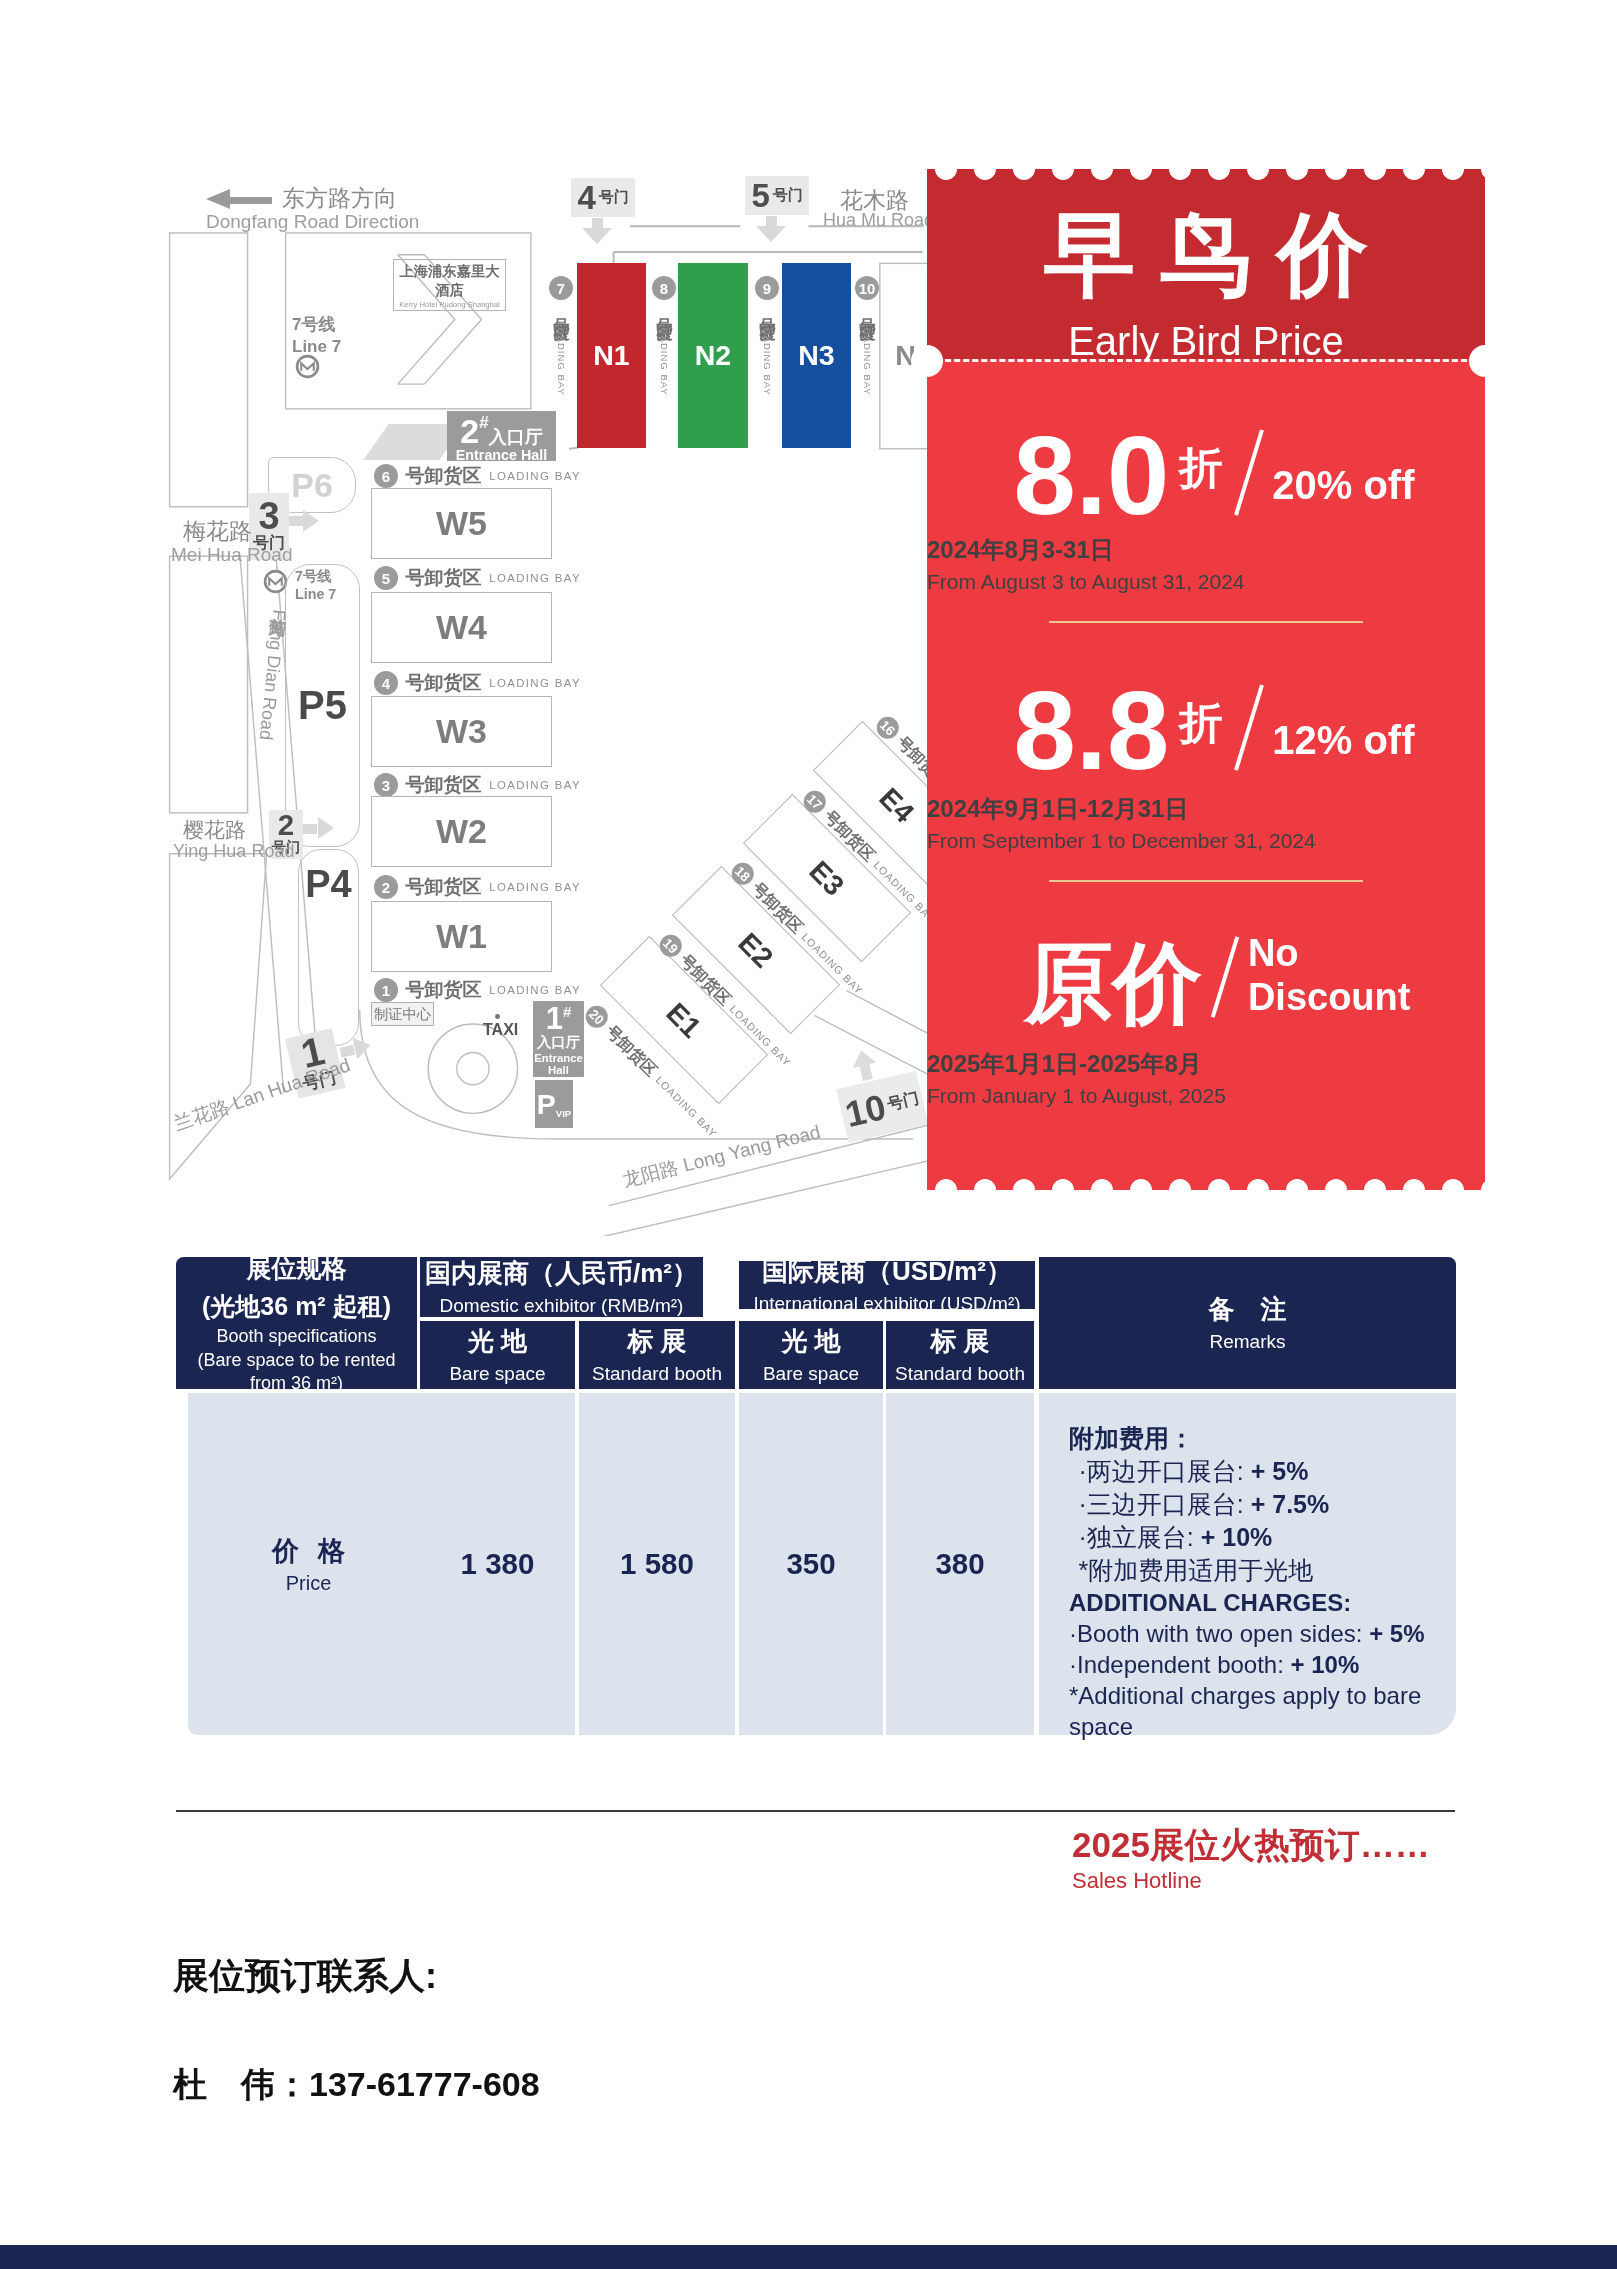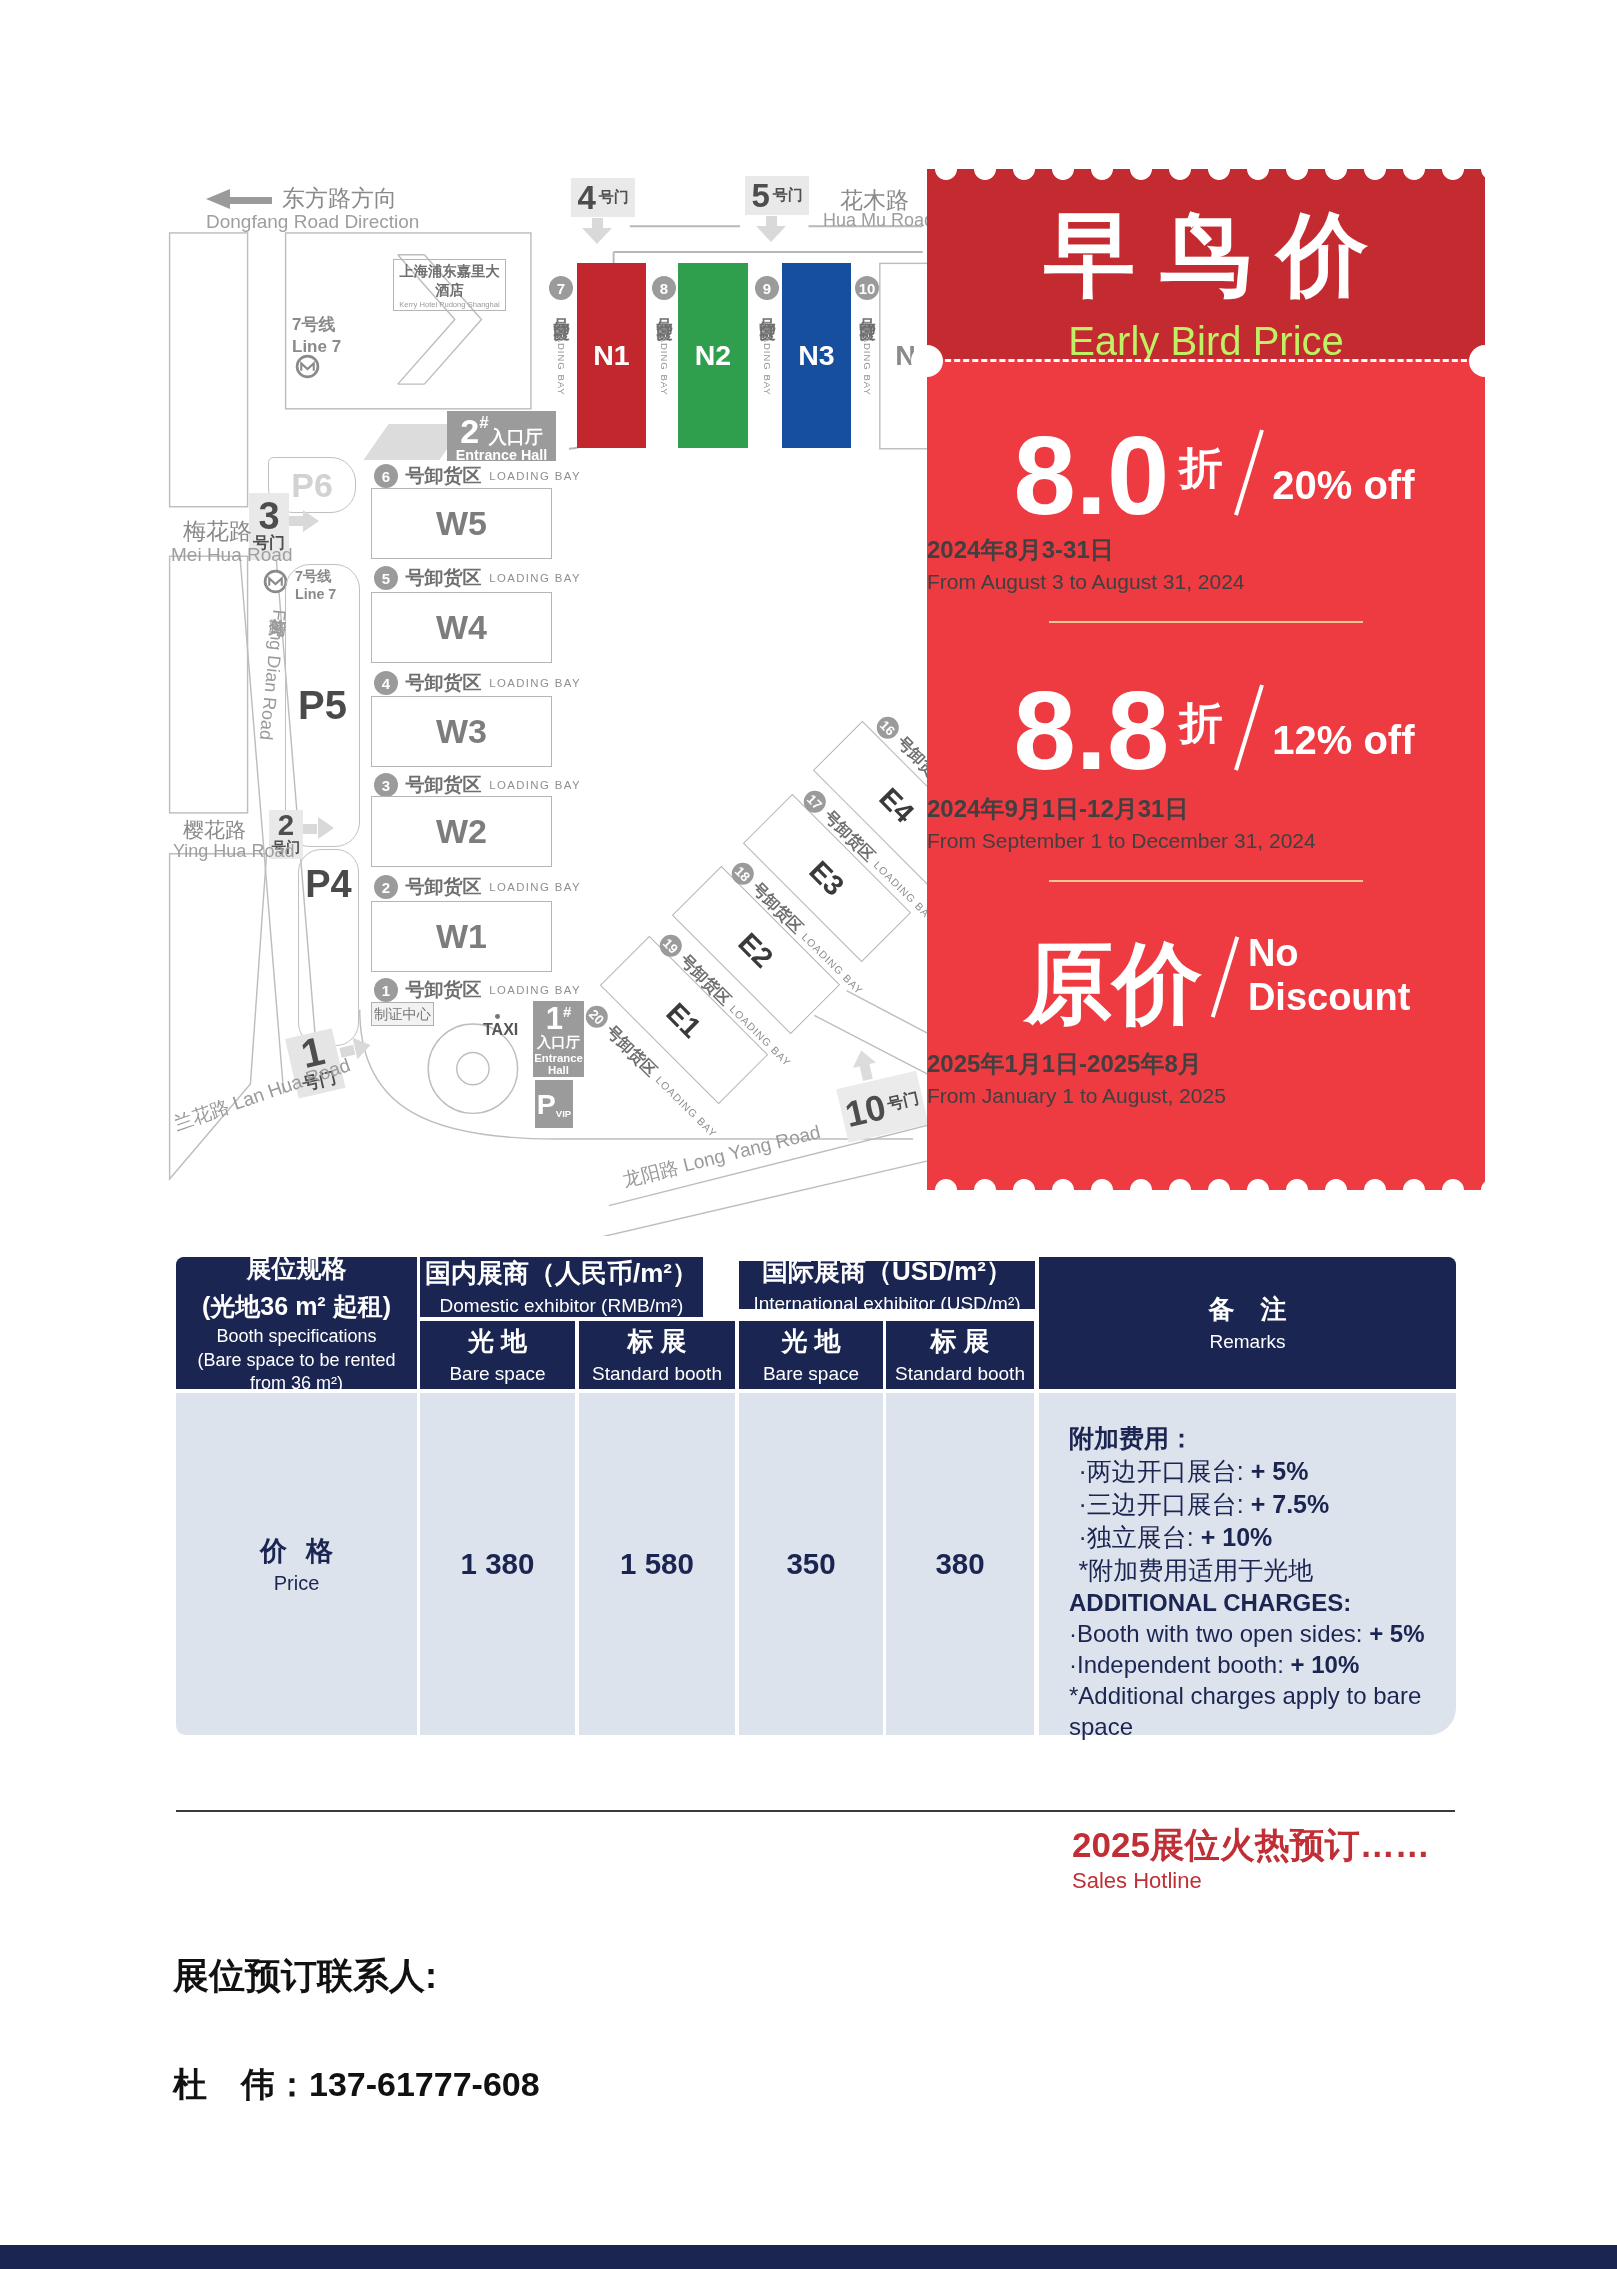--- a/index.html
+++ b/index.html
@@ -71,21 +71,21 @@
   .ticket-body{position:absolute;left:0;top:190px;right:0;bottom:0;background:#ee3a41;border-top:3.8px dashed #fff;}
   .scallop-top{position:absolute;left:0;top:0;right:0;height:22px;
     background:radial-gradient(circle at 19px 0px,#ffffff 10.5px,rgba(255,255,255,0) 11.4px);
     background-size:39px 22px;background-repeat:repeat-x;}
   .scallop-bottom{position:absolute;left:0;bottom:0;right:0;height:22px;
     background:radial-gradient(circle at 19px 22px,#ffffff 10.5px,rgba(255,255,255,0) 11.4px);
     background-size:39px 22px;background-repeat:repeat-x;}
   .notch{position:absolute;width:32px;height:32px;border-radius:50%;background:#fff;top:176px;}
   .t-title{position:absolute;left:0;right:0;top:40px;text-align:center;color:#fff;font-size:91px;
     font-weight:bold;letter-spacing:0.28em;text-indent:0.28em;line-height:1;}
-  .t-sub{position:absolute;left:0;right:0;top:150px;text-align:center;color:#bef264;font-size:40px;}
+  .t-sub{position:absolute;left:0;right:0;top:150px;text-align:center;color:#ffffff;font-size:40px;}
   .tier{position:absolute;left:0;right:0;display:flex;justify-content:center;align-items:flex-end;color:#fff;padding-left:16px;}
   .tier .big{font-size:112px;font-weight:bold;line-height:0.78;}
   .tier .big3{font-size:89px;font-weight:bold;line-height:0.85;}
   .tier .unit{font-size:44px;font-weight:bold;margin:0 3.8px 21px 9.5px;}
   .tier .slash{width:3.8px;height:89px;background:#fff;transform:rotate(17deg);margin:0 21px 1.9px 21px;}
   .tier .off{font-size:40px;font-weight:bold;margin-bottom:11.4px;}
   .tier .off3{font-size:38px;font-weight:bold;line-height:1.15;margin-bottom:1.9px;width:190px;text-align:left;}
   .t-dates{position:absolute;left:0;right:0;color:#404040;}
   .t-dates .dzh{font-size:24px;font-weight:bold;margin-bottom:3.8px;}
   .t-dates .den{font-size:21px;}
@@ -441,21 +441,21 @@
     </div>
     <div class="cell" style="left:563px;top:64px;width:144px;height:68px;">
       <div class="h-zh">光 地</div>
       <div class="h-en">Bare space</div>
     </div>
     <div class="cell" style="left:710px;top:64px;width:148px;height:68px;">
       <div class="h-zh">标 展</div>
       <div class="h-en">Standard booth</div>
     </div>
 
-    <div class="bcell" style="left:0;top:136px;width:241px;height:342px;border-radius:0 0 0 9.5px;">
+    <div class="bcell" style="left:12px;top:136px;width:241px;height:342px;border-radius:0 0 0 9.5px;">
       <div class="price-zh">价 格</div>
       <div class="price-en">Price</div>
     </div>
     <div class="bcell" style="left:244px;top:136px;width:155px;height:342px;">
       <div class="val">1 380</div>
     </div>
     <div class="bcell" style="left:403px;top:136px;width:156px;height:342px;">
       <div class="val">1 580</div>
     </div>
     <div class="bcell" style="left:563px;top:136px;width:144px;height:342px;">

